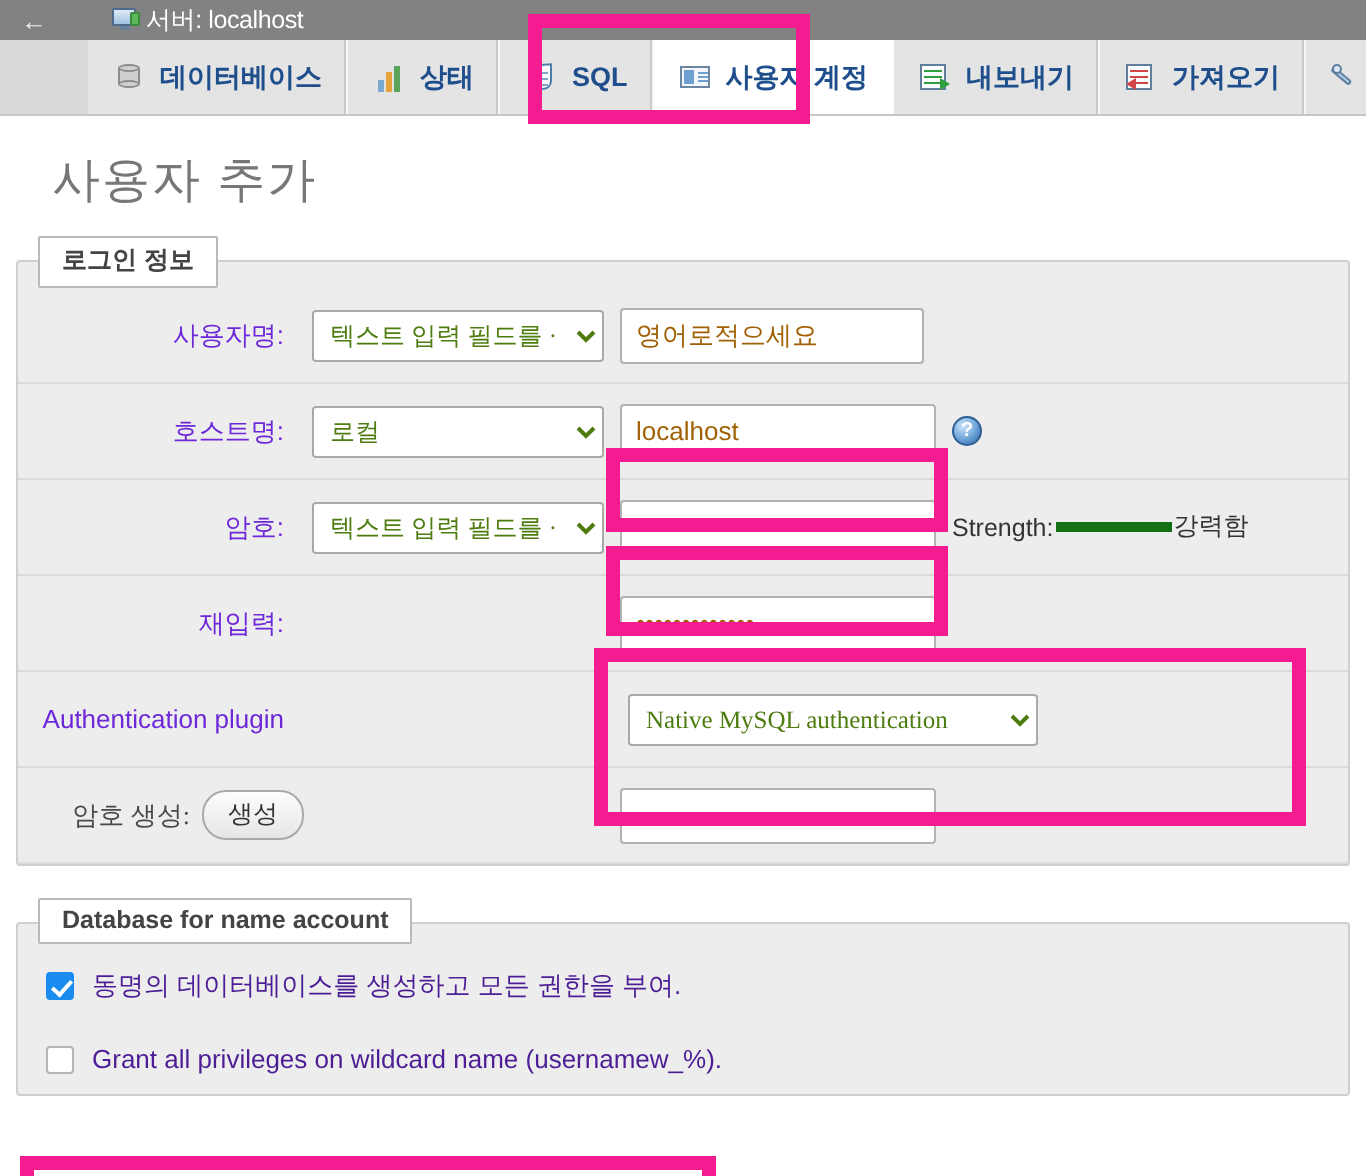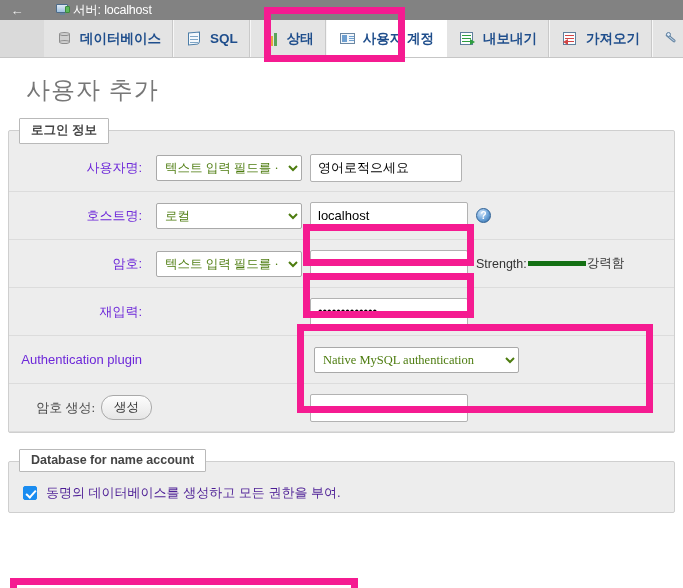--- a/index.html
+++ b/index.html
@@ -241,21 +241,21 @@
     border-radius: 2px;
   }
   select.sel-user { width: 146px; }
   select.sel-host { width: 146px; }
   select.sel-pass { width: 146px; }
   select.sel-auth { width: 205px; }
 
   input.txt {
     font-family: "Liberation Sans", sans-serif;
     font-size: 13px;
-    color: #000000;
+    color: #a16207;
     height: 28px;
     border: 1px solid #b2b2b2;
     background: #ffffff;
     padding: 2px 7px;
     border-radius: 2px;
   }
   input.in-user { width: 152px; }
   input.in-host { width: 158px; }
   input.in-pass { width: 158px; }
   input.in-gen  { width: 158px; }
@@ -364,36 +364,36 @@
   <div class="tab">
     <span class="ic ic-db">
       <span class="body"></span>
         <span class="c1"></span>
         <span class="c2"></span>
     </span>
     <span class="tab-label">데이터베이스</span>
   </div>
 
   <div class="tab">
+    <span class="ic ic-status">
+      <span class="bar b1"></span>
+        <span class="bar b2"></span>
+        <span class="bar b3"></span>
+    </span>
+    <span class="tab-label">상태</span>
+  </div>
+
+  <div class="tab">
     <span class="ic ic-sql">
       <span class="pg"></span>
       <span class="ln" style="top:5px"></span>
         <span class="ln" style="top:8px"></span>
         <span class="ln" style="top:11px"></span>
     </span>
     <span class="tab-label">SQL</span>
-  </div>
-
-  <div class="tab">
-    <span class="ic ic-status">
-      <span class="bar b1"></span>
-        <span class="bar b2"></span>
-        <span class="bar b3"></span>
-    </span>
-    <span class="tab-label">상태</span>
   </div>
 
   <div class="tab active">
     <span class="ic ic-user">
       <span class="card"></span>
         <span class="ph"></span>
       <span class="l1"></span>
         <span class="l2"></span>
         <span class="l3"></span>
     </span>
@@ -507,20 +507,24 @@
 
   <div class="fieldset" style="margin-top:28px;">
     <div class="legend">Database for name account</div>
     <div class="fs-inner" style="padding-top:12px">
 
       <div class="chk-row">
         <span class="chk checked"></span>
         <span>동명의 데이터베이스를 생성하고 모든 권한을 부여.</span>
       </div>
 
+      <div class="chk-row">
+        <span class="chk"></span>
+        <span>Grant all privileges on wildcard name (usernamew_%).</span>
+      </div>
 
     </div>
   </div>
 
   <div class="hl hl-username"></div>
   <div class="hl hl-host"></div>
   <div class="hl hl-pass"></div>
   <div class="hl hl-db"></div>
 
 </div>

